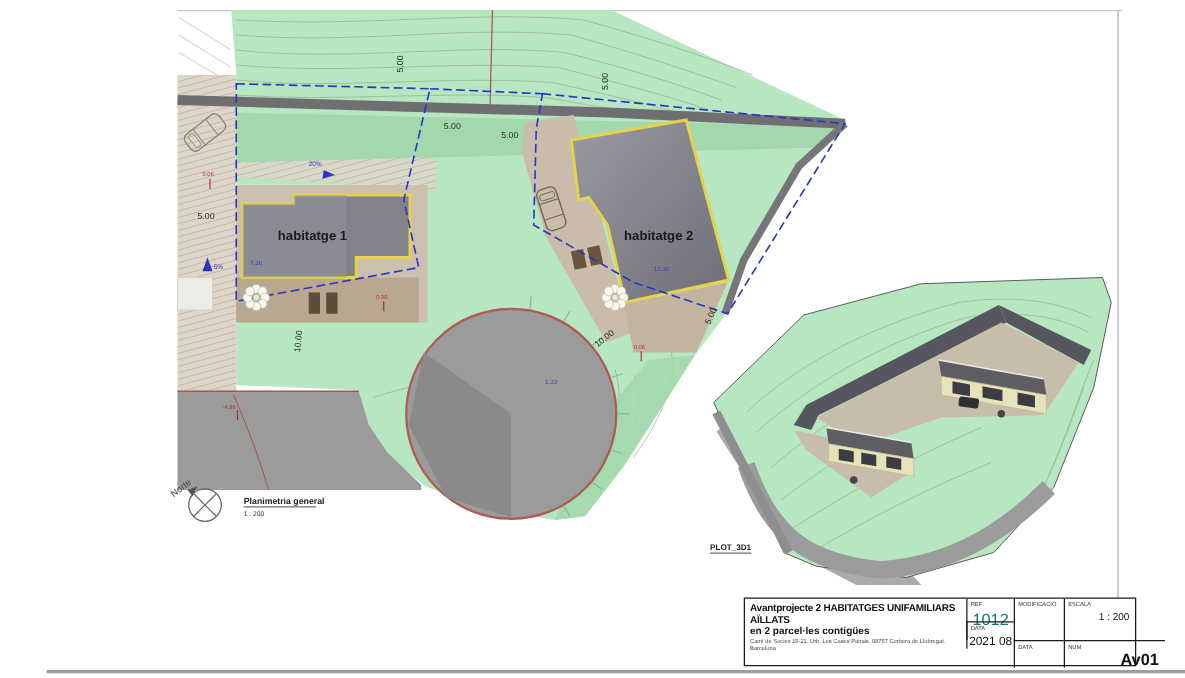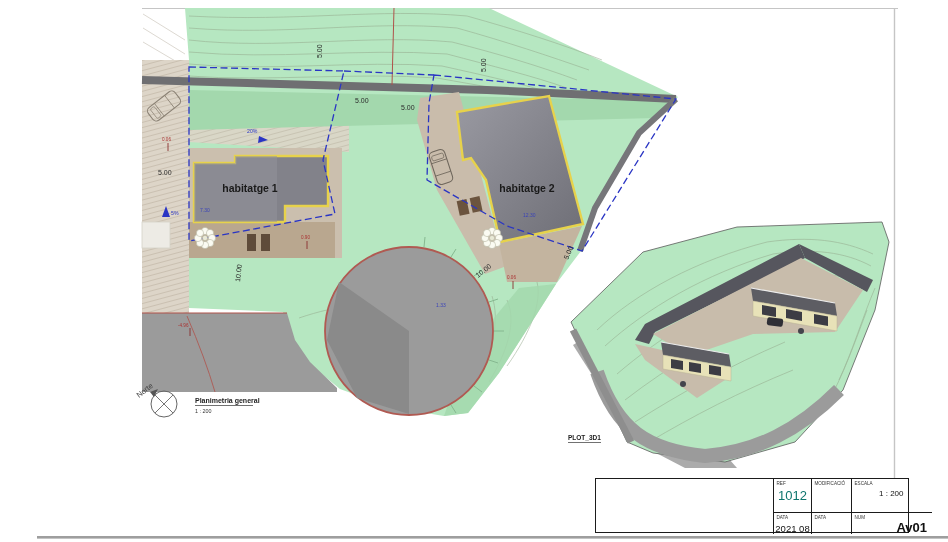--- a/index.html
+++ b/index.html
@@ -243,38 +243,43 @@
     </g>
 
     <text x="531" y="440" font-size="6.5" font-weight="bold" fill="#222">PLOT_3D1</text>
     <line x1="531" y1="442.5" x2="564" y2="442.5" stroke="#333" stroke-width="0.7"></line>
   </g>
 </svg>
 
 
 <div id="titleblock">
 
+  <div class="tb-cell" style="left:0;top:0;width:177px;height:33px;padding:2.5px 3px 0 4px;">
+    <div class="tb-line1">Avantprojecte  2 HABITATGES UNIFAMILIARS AÏLLATS</div>
+    <div class="tb-line2">en 2 parcel·les contigües</div>
+    <div class="tb-address">Camí de Socies 19-21. Urb. Les Cases Pairals. 08757 Corbera de Llobregat. Barcelona</div>
+  </div>
 
 
   <div class="tb-cell b-left" style="left:177px;top:0;width:38px;height:33px;">
     <div class="tb-label">REF</div>
     <div style="font-size:13px;text-align:center;color:#0f766e;margin-top:2px;">1012</div>
   </div>
 
   <div class="tb-cell b-left" style="left:215px;top:0;width:40px;height:33px;">
     <div class="tb-label">MODIFICACIÓ</div>
     <div style="font-size:8px;"></div>
   </div>
 
   <div class="tb-cell b-left" style="left:255px;top:0;width:57.5px;height:33px;">
     <div class="tb-label">ESCALA</div>
     <div style="font-size:8px;text-align:right;padding-right:5px;margin-top:3px;color:#111;">1 : 200</div>
   </div>
 
-  <div class="tb-cell b-left b-top" style="left:177px;top:33px;width:38px;height:22px;">
+  <div class="tb-cell b-left b-top" style="left:177px;top:18px;width:38px;height:22px;">
     <div class="tb-label">DATA</div>
     <div style="font-size:9.5px;text-align:center;margin-top:3px;color:#111;">2021 08</div>
   </div>
 
   <div class="tb-cell b-left b-top" style="left:215px;top:33px;width:40px;height:22px;">
     <div class="tb-label">DATA</div>
     <div style="font-size:8px;"></div>
   </div>
 
   <div class="tb-cell b-left b-top" style="left:255px;top:33px;width:81px;height:22px;">

